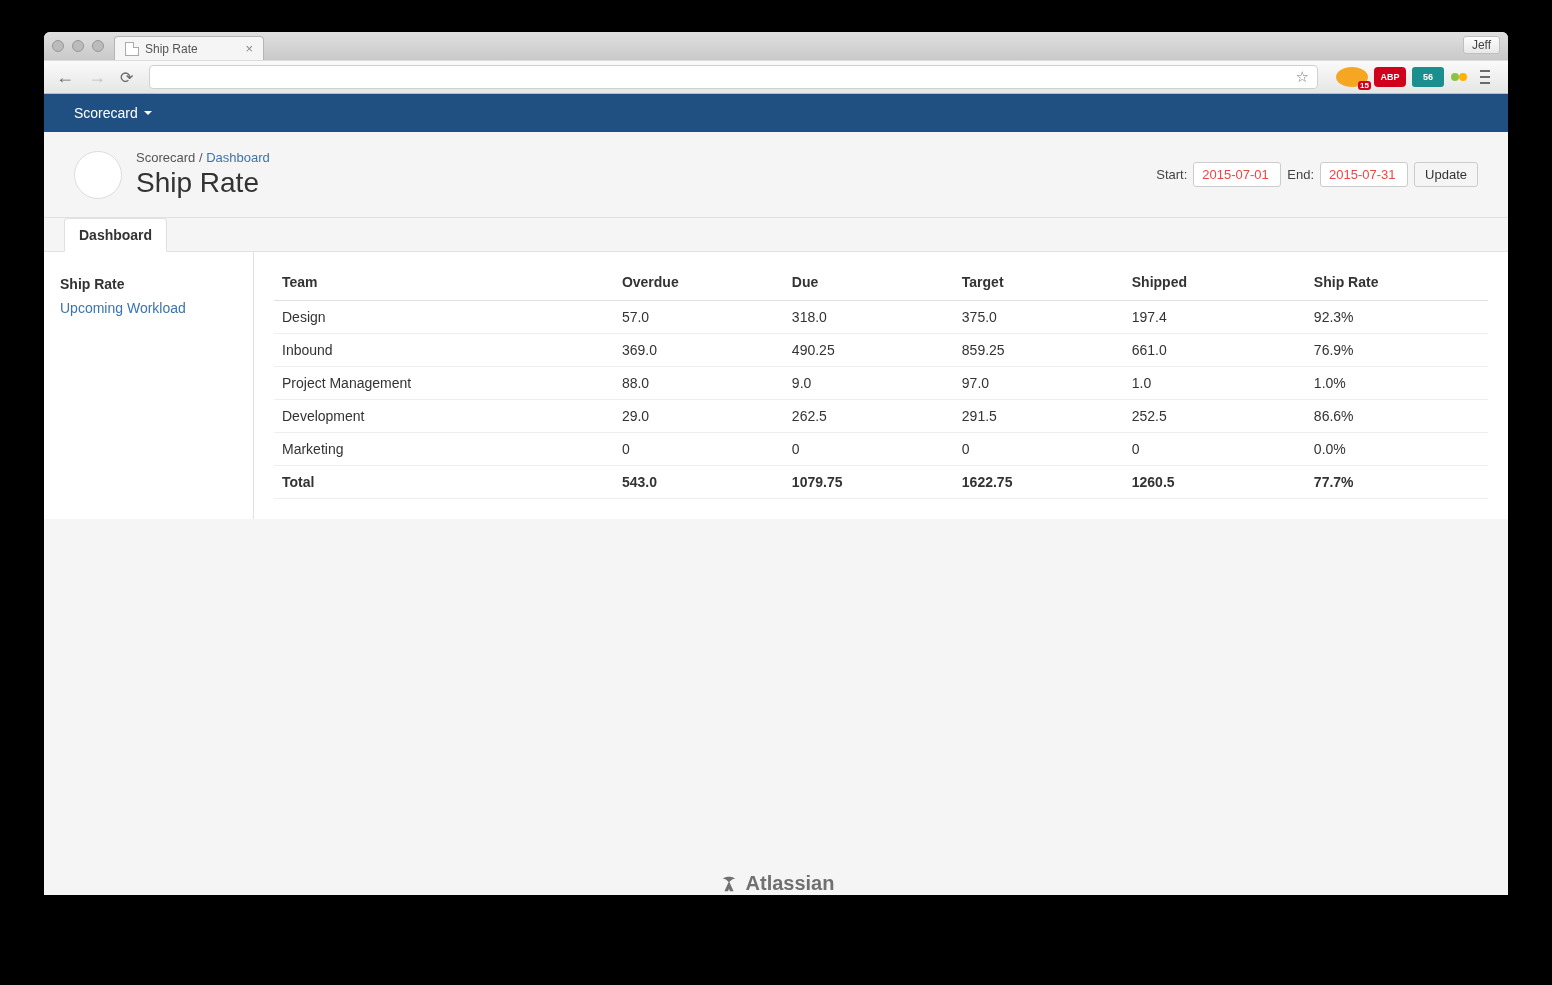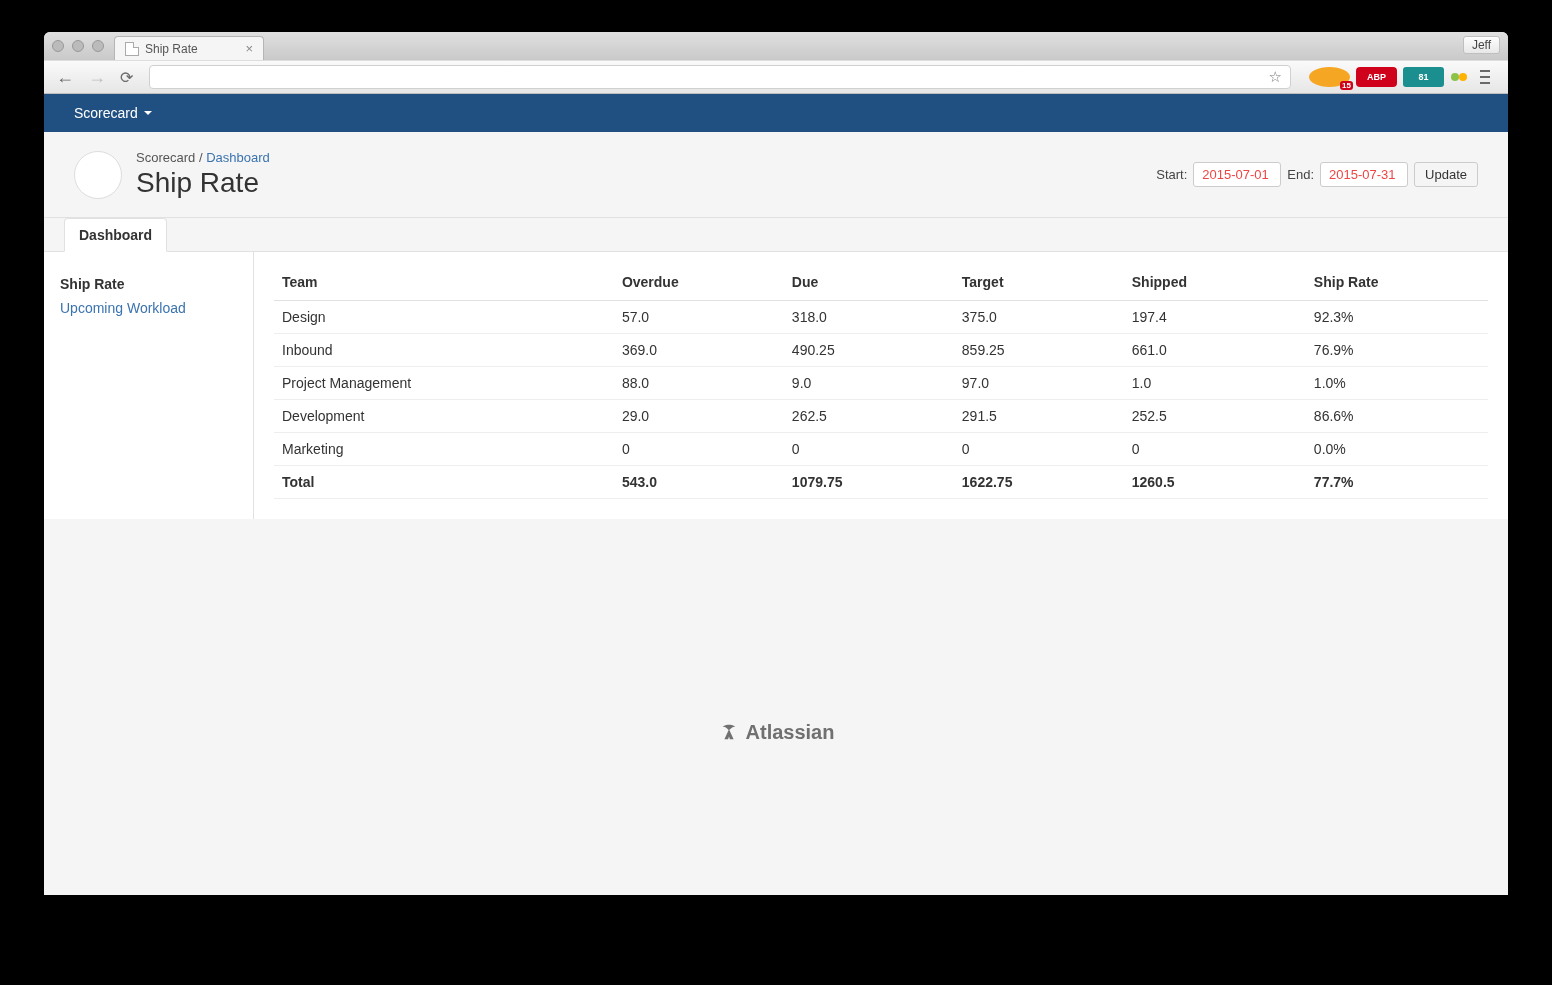--- a/index.html
+++ b/index.html
@@ -97,21 +97,21 @@
     border: 1px solid #d0d0d0;
     border-radius: 4px;
     margin: 0 6px;
     display: flex;
     align-items: center;
     padding: 0 8px;
   }
   .urlbar .star { margin-left: auto; color: #777; font-size: 15px; }
   .ext-icons { display: flex; align-items: center; gap: 6px; padding: 0 6px; }
   .ext-icon {
-    width: 41px; height: 20px;
+    width: 32px; height: 20px;
     border-radius: 3px;
     display: flex; align-items: center; justify-content: center;
     font-size: 9px; font-weight: bold; color: #fff;
     position: relative;
   }
   .ext-orange { background: #f5a623; border-radius: 50%; }
   .ext-orange .badge {
     position: absolute; bottom: -3px; right: -3px;
     background: #d0021b; color: #fff; font-size: 8px;
     padding: 0 2px; border-radius: 3px;
@@ -238,21 +238,21 @@
     background: #f5f5f5;
     display: flex;
     justify-content: center;
     padding-top: 50px;
   }
   .atlassian-logo {
     color: #707070;
     font-size: 20px;
     font-weight: bold;
     display: flex;
-    align-items: center;
+    align-items: flex-end;
     gap: 6px;
   }
 </style>
 </head>
 <body>
 
 <div class="window">
 
   <div class="tab-bar">
     <div class="traffic-lights">
@@ -273,21 +273,21 @@
     <span class="nav-btn disabled">→</span>
     <span class="nav-btn reload">⟳</span>
     <div class="urlbar">
       <span class="star">☆</span>
     </div>
     <div class="ext-icons">
       <div class="ext-icon ext-orange">
         <span class="badge">15</span>
       </div>
       <div class="ext-icon ext-red">ABP</div>
-      <div class="ext-icon ext-teal">81</div>
+      <div class="ext-icon ext-teal">56</div>
       <div class="ext-green">
         <svg width="20" height="12" viewBox="0 0 20 12">
             <circle cx="5" cy="6" r="4" fill="#8bc34a"></circle>
             <circle cx="13" cy="6" r="4" fill="#ffb300"></circle>
           </svg>
       </div>
       <div class="hamburger">
           <span></span>
           <span></span>
           <span></span>

